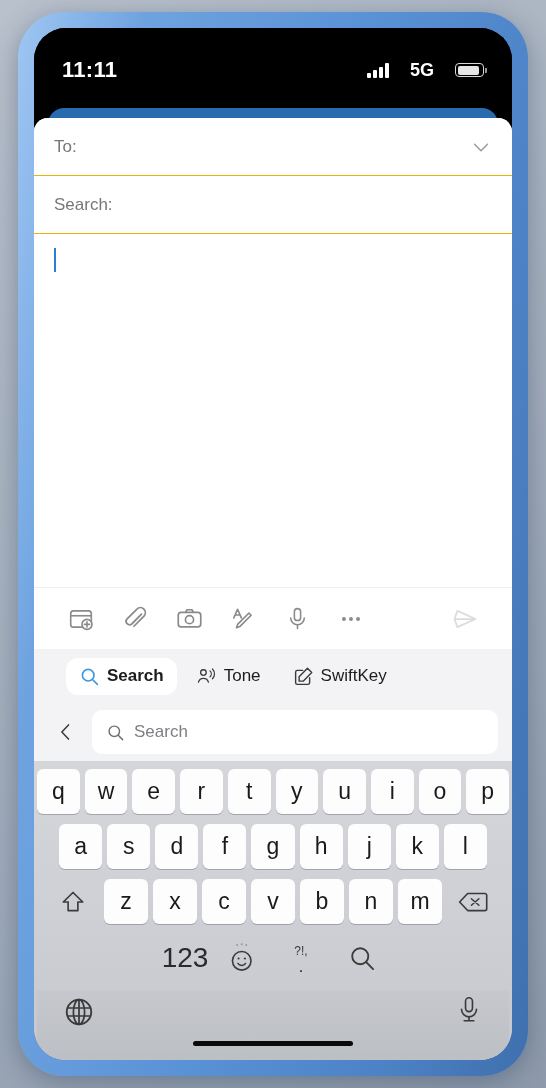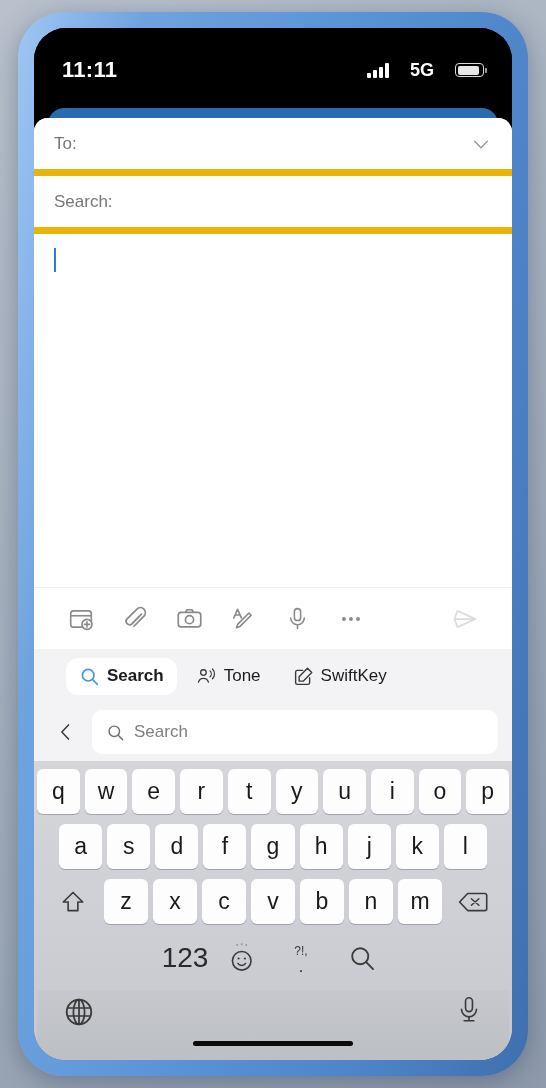--- a/index.html
+++ b/index.html
@@ -119,21 +119,21 @@
   #header-text { flex: 1 1 auto; min-width: 0; }
   #compose-title { font-size: 20px; font-weight: bold; color: #121212; line-height: 1.15; }
   #from-row { display: flex; align-items: center; gap: 6px; margin-top: 2px; }
   #from-address { font-size: 16px; color: #4a4a4a; }
 
   
   .field-row {
     display: flex; align-items: center;
     padding: 0 20px;
     height: 58px;
-    border-bottom: 7px solid #eab308;
+    border-bottom: 1px solid #eab308;
     background: #fff;
     flex: 0 0 auto;
   }
   .field-label { font-size: 17px; color: #777; flex: 1 1 auto; }
 
   
   #body-area {
     flex: 1 1 auto; position: relative;
     padding: 14px 20px;
     background: #fff;

